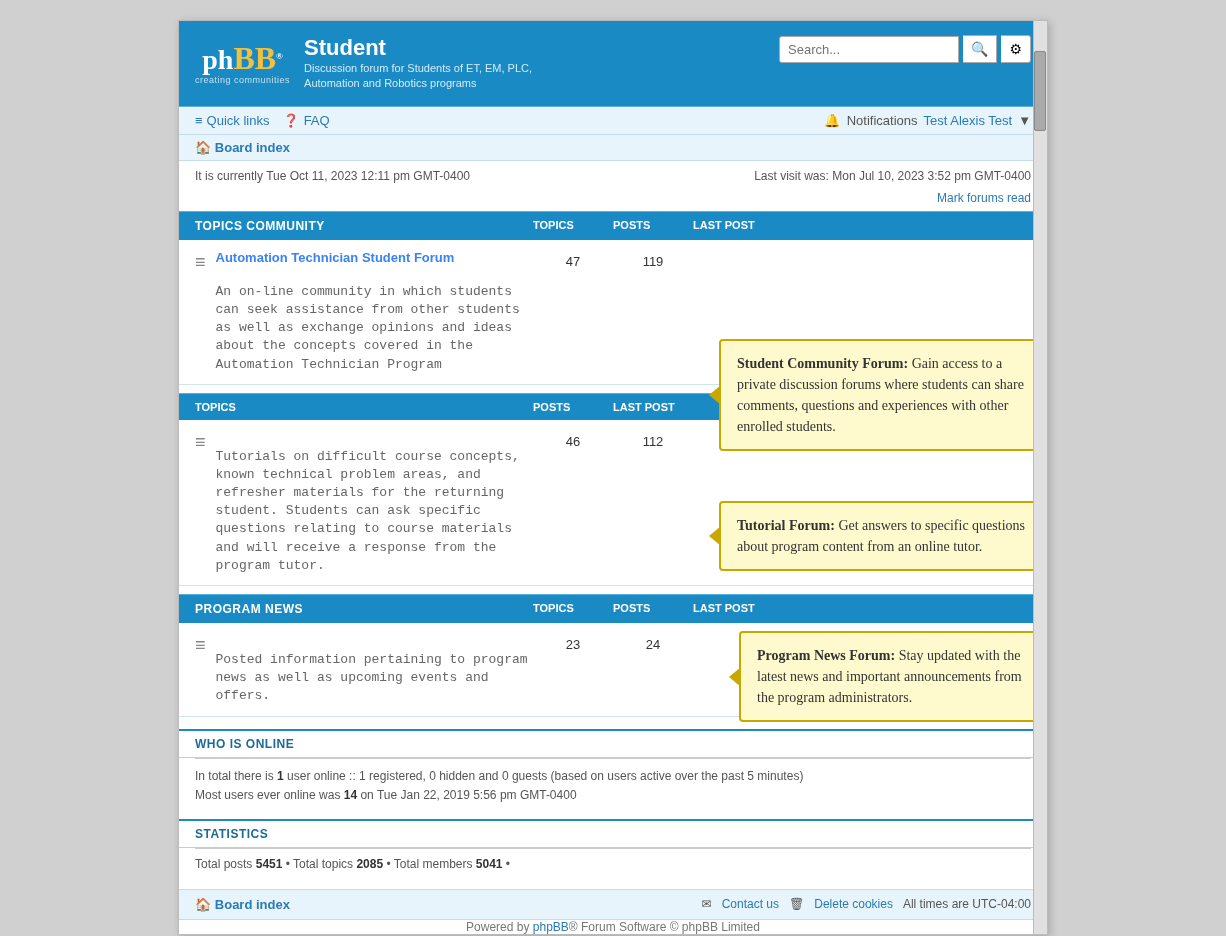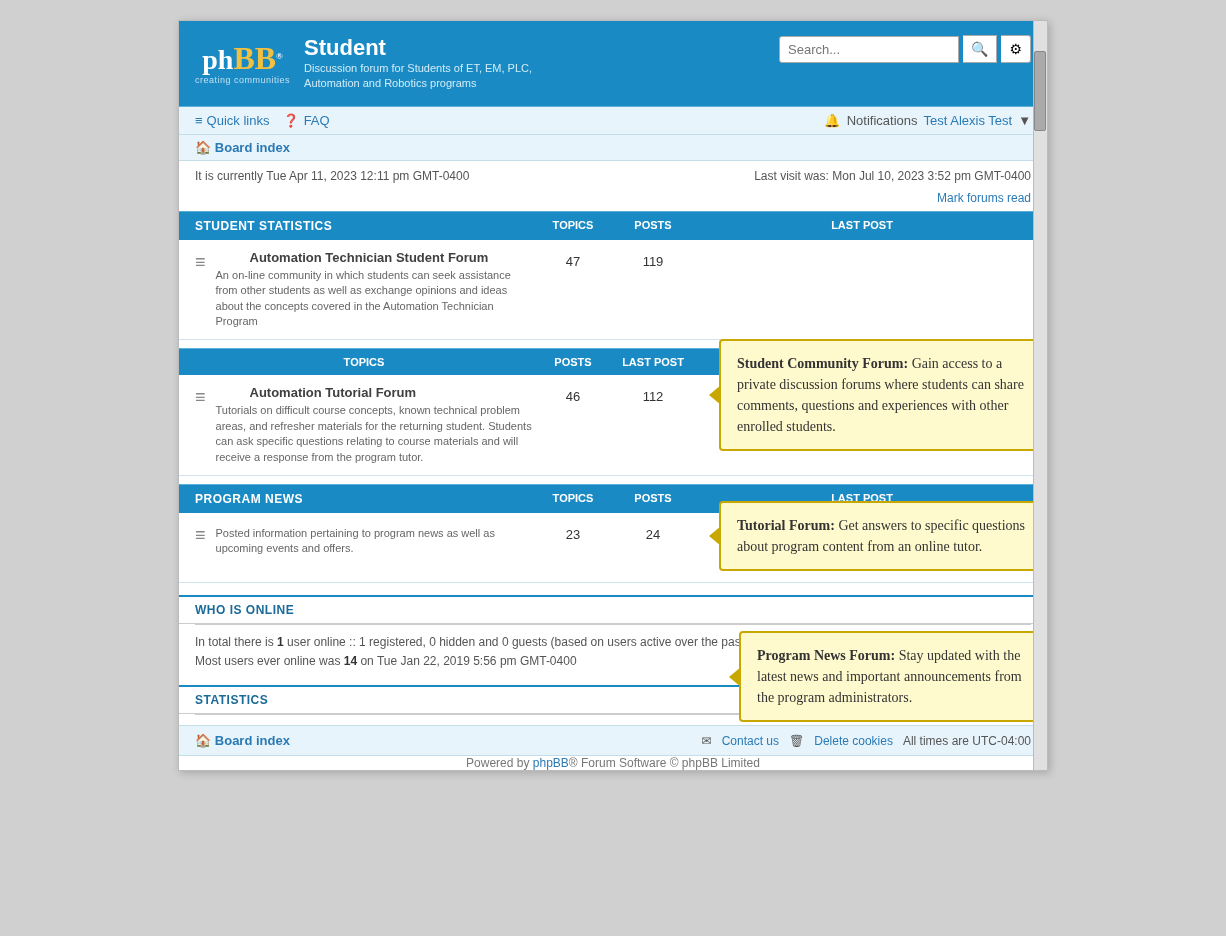--- a/index.html
+++ b/index.html
@@ -179,21 +179,20 @@
       font-weight: bold;
       border-top: 1px solid #5ab0d8;
     }
     .section-header .section-title {
       font-size: 12px;
       font-weight: bold;
       color: #fff;
       letter-spacing: 0.5px;
     }
     .section-header .col-header {
-      text-align: center;
       font-size: 11px;
       text-transform: uppercase;
     }
     
     .forum-row {
       display: grid;
       grid-template-columns: 1fr 80px 80px 1fr;
       border-bottom: 1px solid #d0e4ef;
       padding: 10px 16px;
       background: #fff;
@@ -205,31 +204,31 @@
       align-items: flex-start;
       gap: 10px;
     }
     .forum-icon {
       color: #888;
       font-size: 18px;
       margin-top: 2px;
       flex-shrink: 0;
     }
     .forum-name {
-      color: #404040;
-      font-weight: bold;
-      font-size: 13px;
-      cursor: pointer;
-      margin-left: 34px;
+      color: #3b82f6;
+      font-weight: bold;
+      font-size: 13px;
+      cursor: pointer;
     }
     .forum-desc {
       color: #666;
-      font-size: 11px;
-      margin-top: 3px;
+      font-size: 13px;
+      margin-top: 18px;
       line-height: 1.4;
+      font-family: Liberation Mono, monospace;
     }
     .forum-num {
       text-align: center;
       font-size: 13px;
       color: #333;
       padding-top: 4px;
     }
     .last-post-cell {
       font-size: 11px;
       color: #555;
@@ -398,30 +397,30 @@
       <span>▼</span>
     </div>
   </div>
 
   <div class="breadcrumb-bar">
     <span>🏠</span>
     <span class="breadcrumb-link">Board index</span>
   </div>
 
   <div class="time-bar">
-    <span>It is currently Tue Apr 11, 2023 12:11 pm GMT-0400</span>
+    <span>It is currently Tue Oct 11, 2023 12:11 pm GMT-0400</span>
     <span>Last visit was: Mon Jul 10, 2023 3:52 pm GMT-0400</span>
   </div>
 
   <div class="mark-forums-bar">
     <span class="mark-forums-link">Mark forums read</span>
   </div>
 
   <div class="section-header">
-    <span class="section-title">STUDENT STATISTICS</span>
+    <span class="section-title">TOPICS COMMUNITY</span>
     <span class="col-header">TOPICS</span>
     <span class="col-header">POSTS</span>
     <span class="col-header">LAST POST</span>
   </div>
   <div class="forum-row">
     <div class="forum-info">
       <span class="forum-icon">≡</span>
       <div>
         <div class="forum-name">Automation Technician Student Forum</div>
         <div class="forum-desc">An on-line community in which students can seek assistance from other students as well as exchange opinions and ideas about the concepts covered in the Automation Technician Program</div>
@@ -434,21 +433,20 @@
 
   <div class="section-header" style="margin-top:8px;">
     <span class="col-header">TOPICS</span>
     <span class="col-header">POSTS</span>
     <span class="col-header">LAST POST</span>
   </div>
   <div class="forum-row">
     <div class="forum-info">
       <span class="forum-icon">≡</span>
       <div>
-        <div class="forum-name">Automation Tutorial Forum</div>
         <div class="forum-desc">Tutorials on difficult course concepts, known technical problem areas, and refresher materials for the returning student. Students can ask specific questions relating to course materials and will receive a response from the program tutor.</div>
       </div>
     </div>
     <div class="forum-num">46</div>
     <div class="forum-num">112</div>
     <div class="last-post-cell"></div>
   </div>
 
   <div class="section-header" style="margin-top:8px;">
     <span class="section-title">PROGRAM NEWS</span>
@@ -473,20 +471,23 @@
     <hr class="divider-line">
     <div class="who-online-body">
       <div>In total there is <b>1</b> user online :: 1 registered, 0 hidden and 0 guests (based on users active over the past 5 minutes)</div>
       <div>Most users ever online was <b>14</b> on Tue Jan 22, 2019 5:56 pm GMT-0400</div>
     </div>
   </div>
 
   <div style="margin-top:6px;">
     <div class="stats-header">STATISTICS</div>
     <hr class="divider-line">
+    <div class="stats-body">
+      Total posts <b>5451</b> • Total topics <b>2085</b> • Total members <b>5041</b> •
+    </div>
   </div>
 
   <div class="bottom-nav">
     <div class="bottom-nav-left">
       <span>🏠</span>
       <span class="breadcrumb-link">Board index</span>
     </div>
     <div class="bottom-nav-right">
       <span>✉</span>
       <a>Contact us</a>

